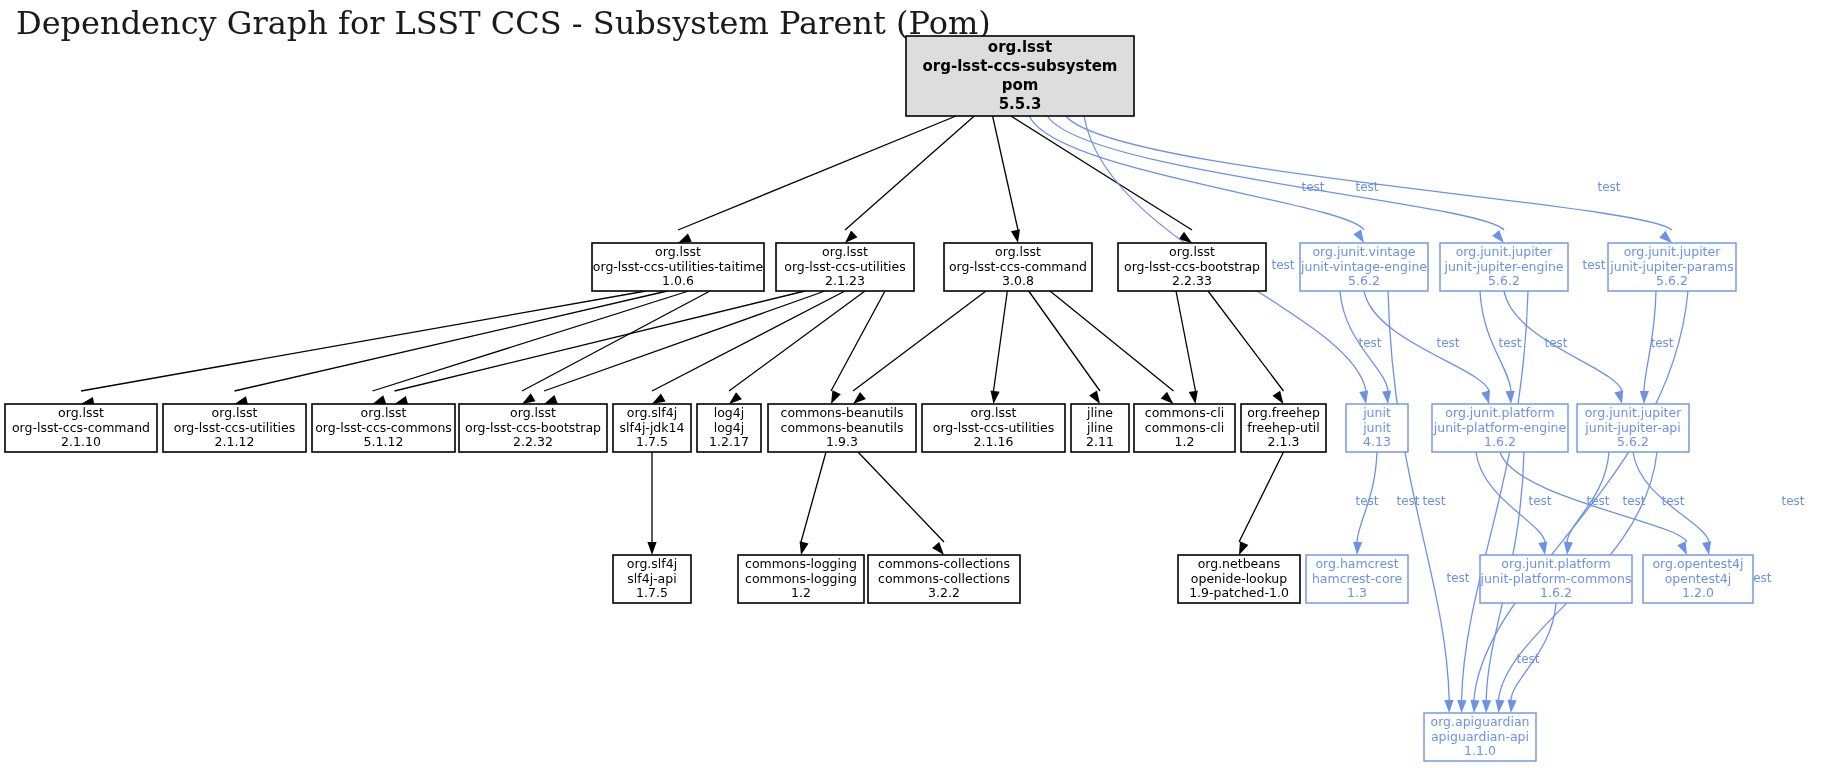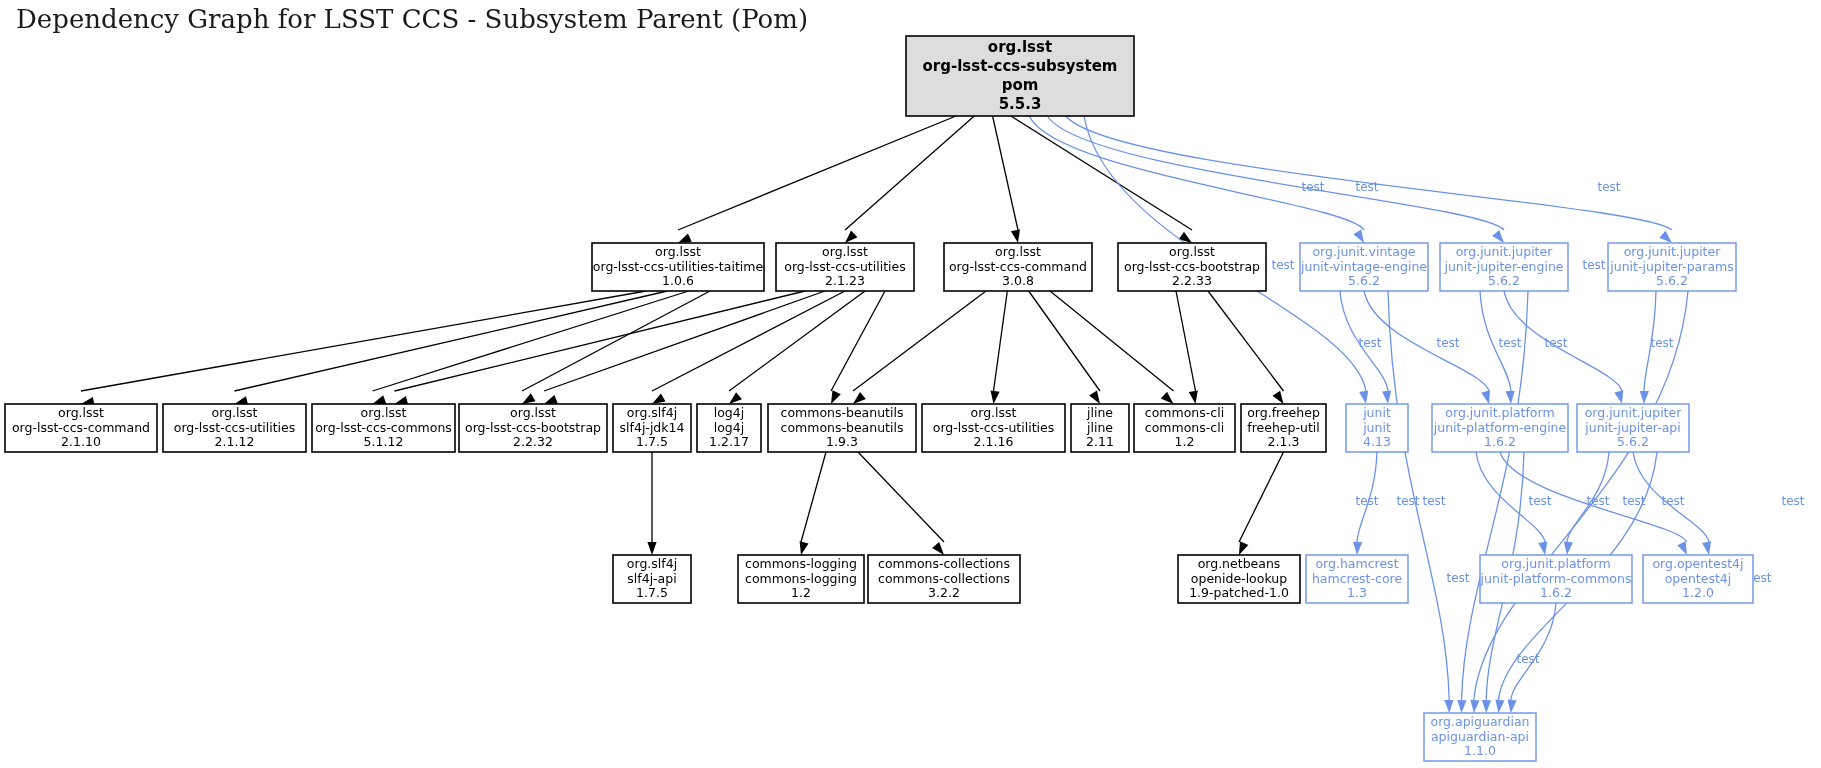--- a/index.html
+++ b/index.html
@@ -1,20 +1,20 @@
 <!DOCTYPE html>
 <html><head>
 <meta charset="utf-8">
 <style>
   html,body{margin:0;padding:0;background:#ffffff;}
   body{width:1821px;height:768px;font-family:"DejaVu Sans",sans-serif;position:relative;overflow:hidden;}
   #graph-title{
     position:absolute;left:16px;top:4px;
     font-family:"DejaVu Serif","Liberation Serif",serif;
-    font-size:26px;color:#1a1a1a;white-space:nowrap;
+    font-size:32px;color:#1a1a1a;white-space:nowrap;
   }
   svg#graph-canvas{position:absolute;left:0;top:0;width:1821px;height:768px;}
   .node-box{}
   .node-rect{fill:#ffffff;stroke:#000000;stroke-width:1.6;}
   .node-rect.root{fill:#dddddd;stroke:#000000;stroke-width:1.6;}
   .node-rect.test-dep{fill:#ffffff;stroke:#6c92e8;stroke-width:1.4;}
   .node-text{font-family:"DejaVu Sans",sans-serif;font-size:12.5px;fill:#000000;text-anchor:middle;dominant-baseline:middle;}
   .node-text.root-text{font-size:15px;font-weight:bold;}
   .node-text.test-text{fill:#6c92e8;}
   .edge{fill:none;stroke:#000000;stroke-width:1.3;}

